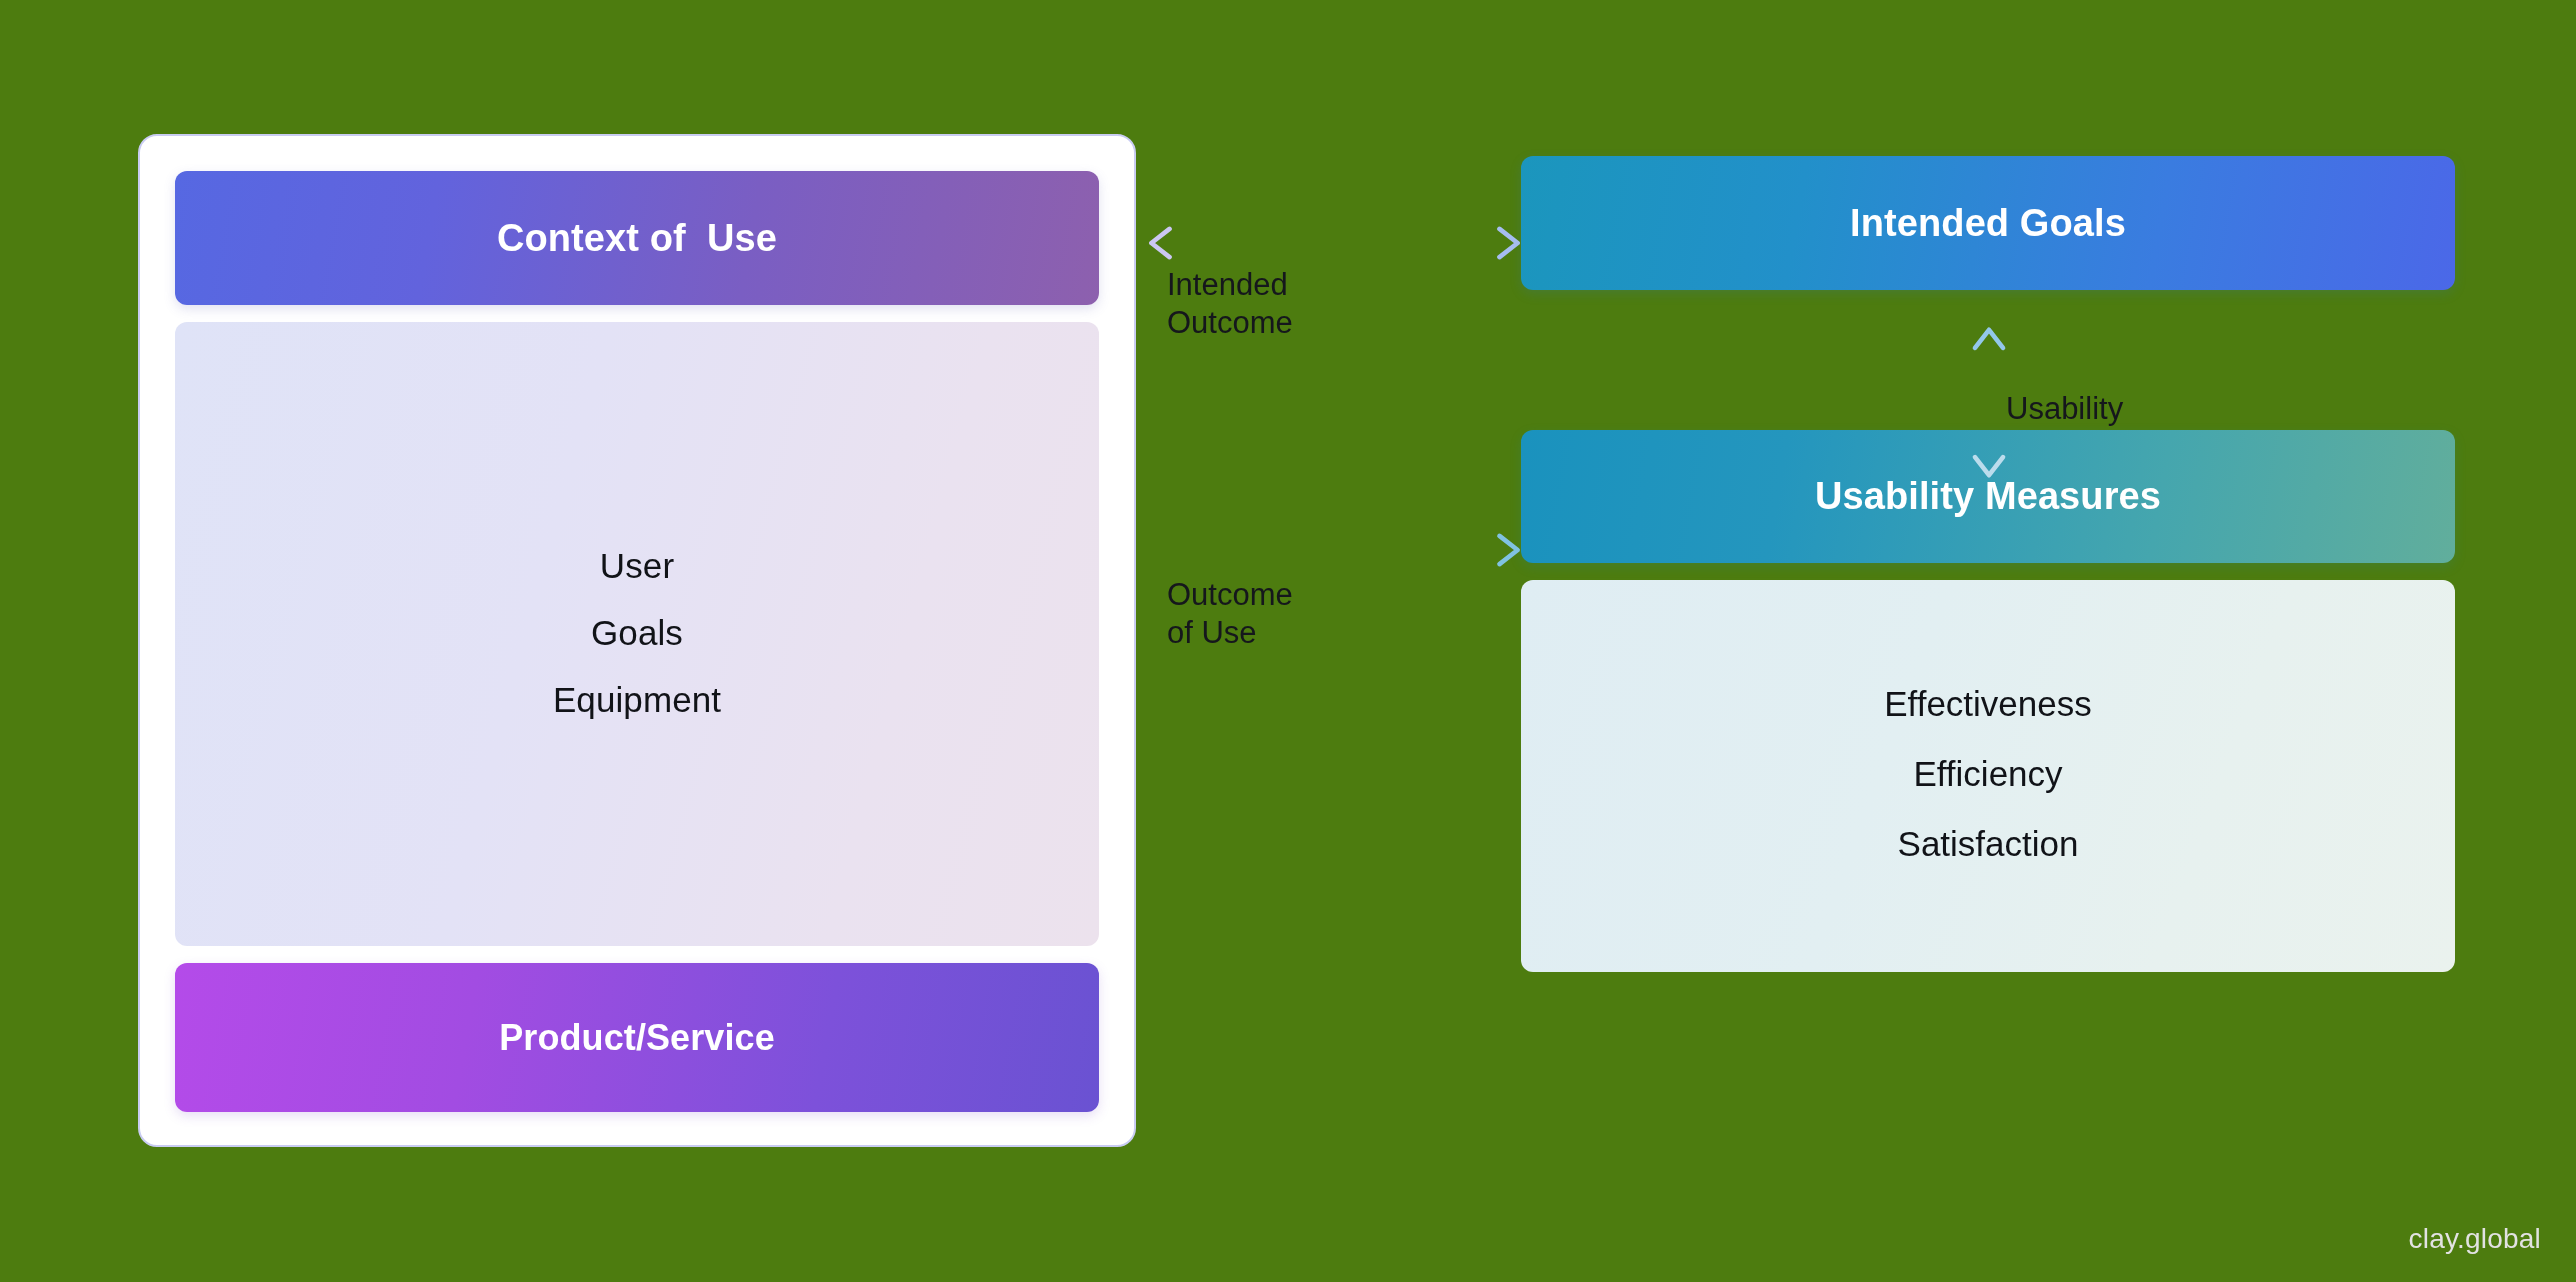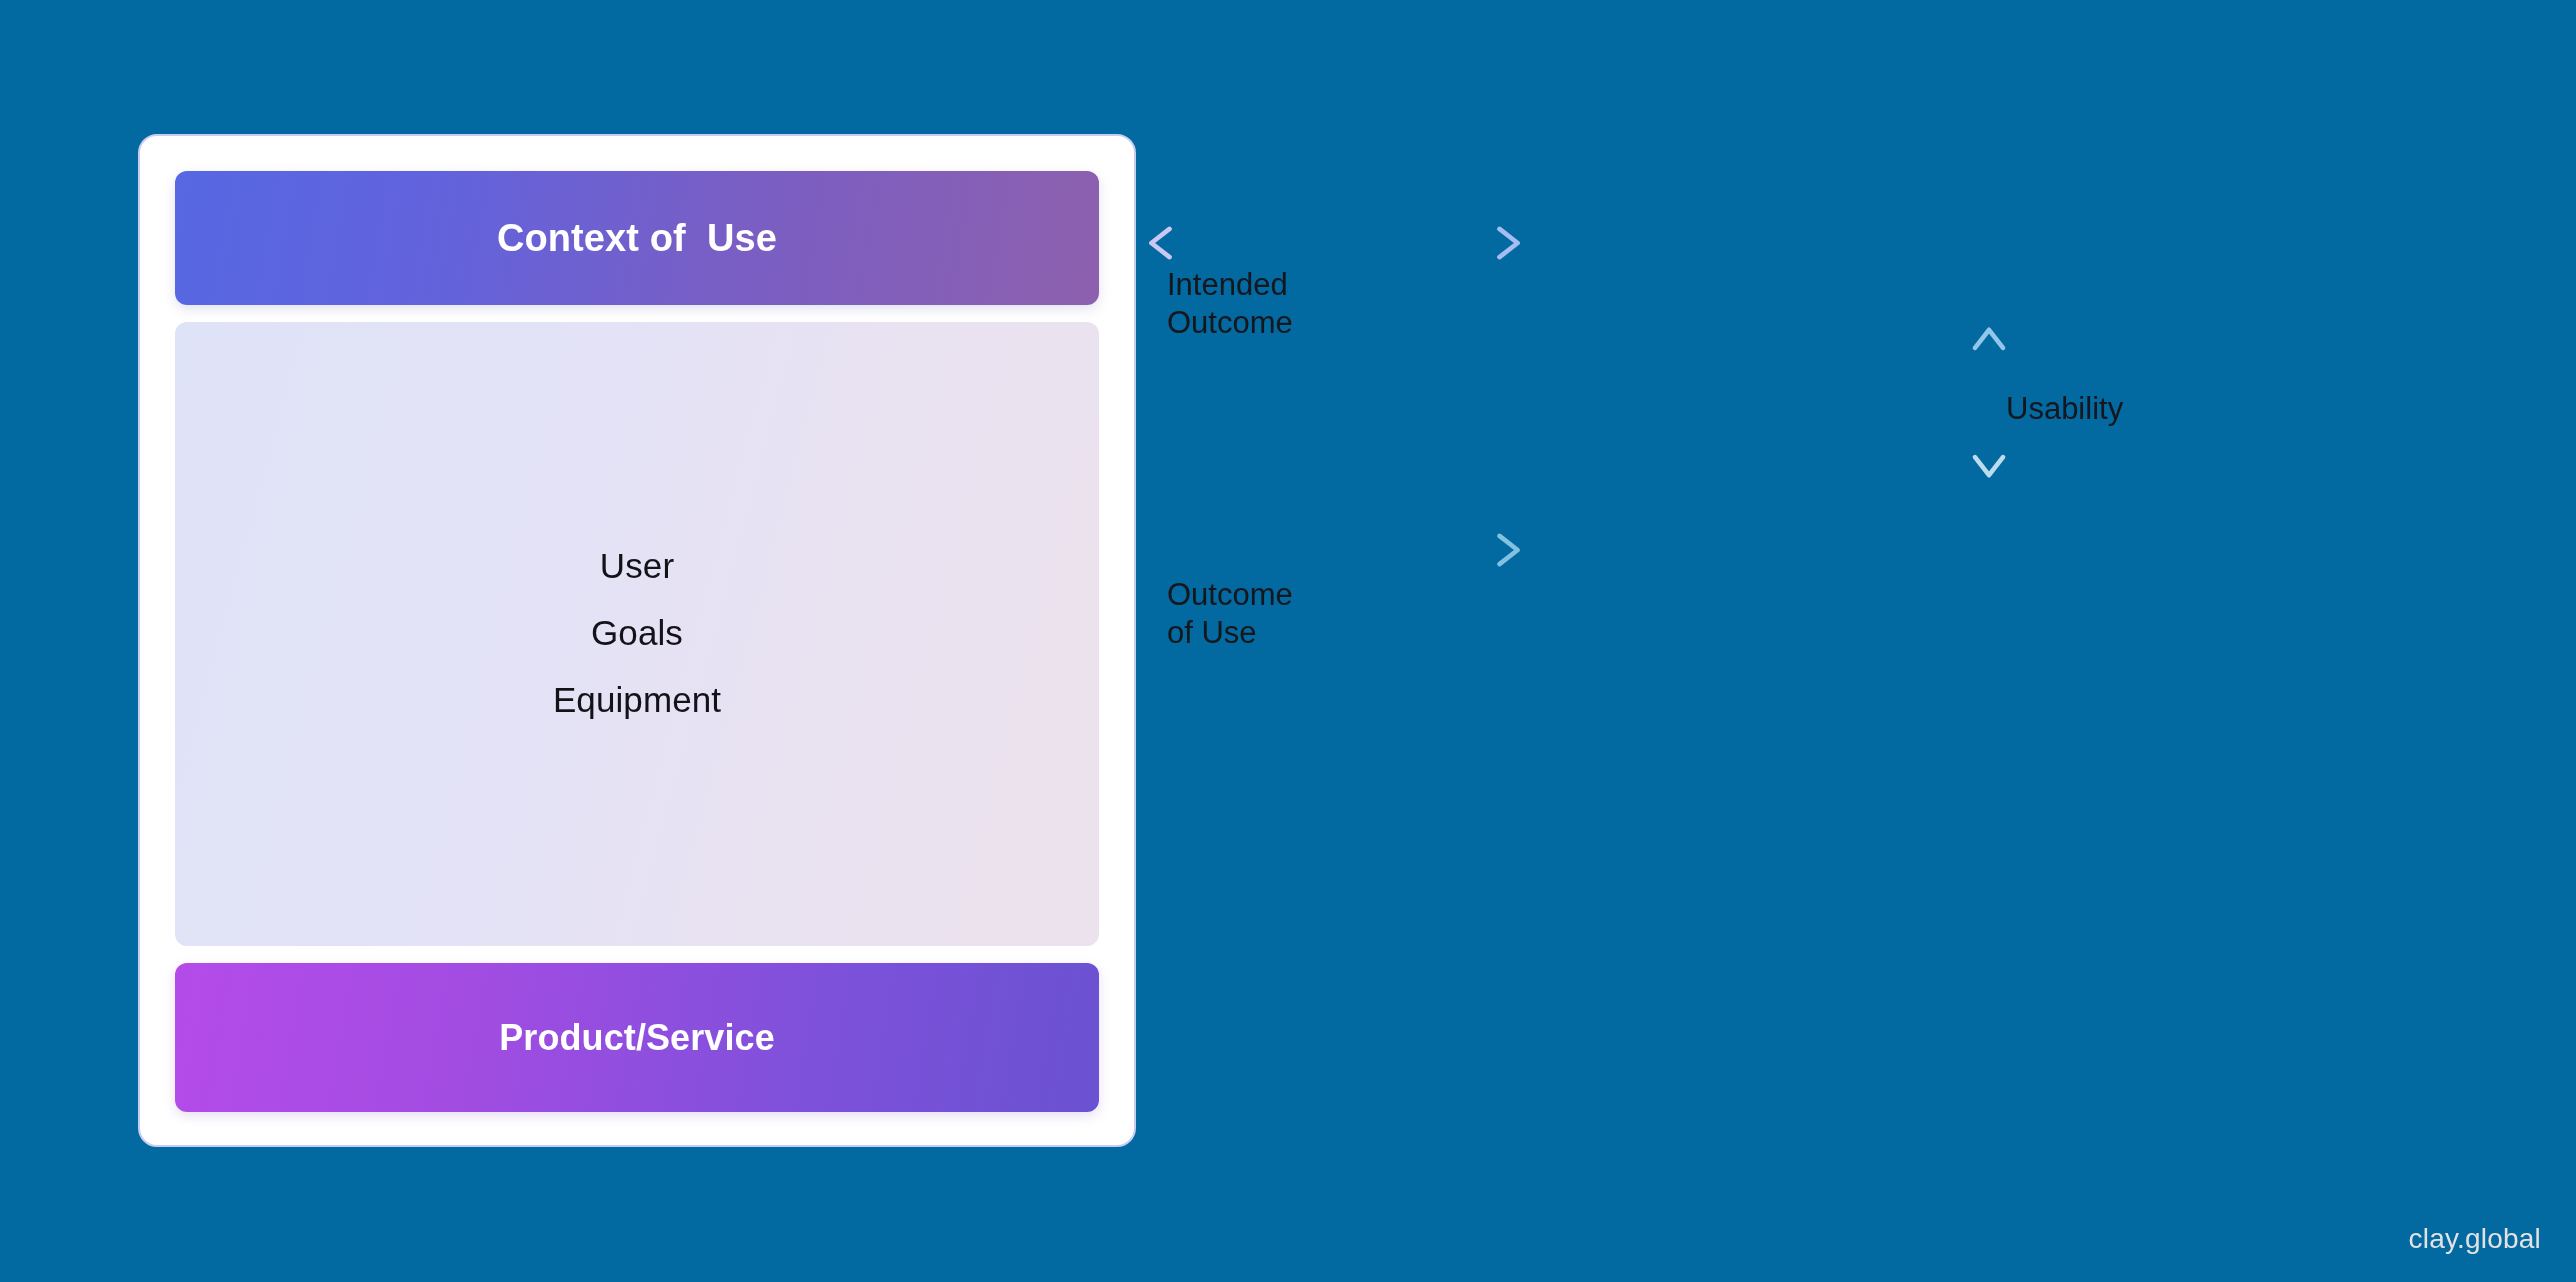--- a/index.html
+++ b/index.html
@@ -9,21 +9,21 @@
     height: 1283px;
     background: #ffffff;
     font-family: "Liberation Sans", "DejaVu Sans", sans-serif;
     overflow: hidden;
   }
 
   #stage {
     position: relative;
     width: 2576px;
     height: 1283px;
-    background: #0369a1;
+    background: #4d7c0f;
   }
 
   
   .left-frame {
     position: absolute;
     left: 138px;
     top: 134px;
     width: 998px;
     height: 1013px;
     border: 2px solid #c9ccf2;
@@ -179,20 +179,35 @@
         <div class="list-item">User</div>
         <div class="list-item">Goals</div>
         <div class="list-item">Equipment</div>
       </div>
 
       <div class="banner banner-product">Product/Service</div>
 
     </div>
   </div>
 
+  <div class="right-col">
+
+    <div class="banner banner-goals">Intended Goals</div>
+
+    <div class="gap-usability"></div>
+
+    <div class="banner banner-measures">Usability Measures</div>
+
+    <div class="list-panel-right">
+      <div class="list-item-right">Effectiveness</div>
+      <div class="list-item-right">Efficiency</div>
+      <div class="list-item-right">Satisfaction</div>
+    </div>
+
+  </div>
 
   <svg class="connector conn-intended" viewBox="0 0 580 80">
     <defs>
       <linearGradient id="gradIntended" x1="0" y1="0" x2="1" y2="0">
         <stop offset="0%" stop-color="#cbc7f2"></stop>
         <stop offset="55%" stop-color="#c2c6f2"></stop>
         <stop offset="100%" stop-color="#a6bdf1"></stop>
       </linearGradient>
     </defs>
     <line x1="18" y1="40" x2="562" y2="40" stroke="url(#gradIntended)" stroke-width="7" stroke-linecap="round"></line>

